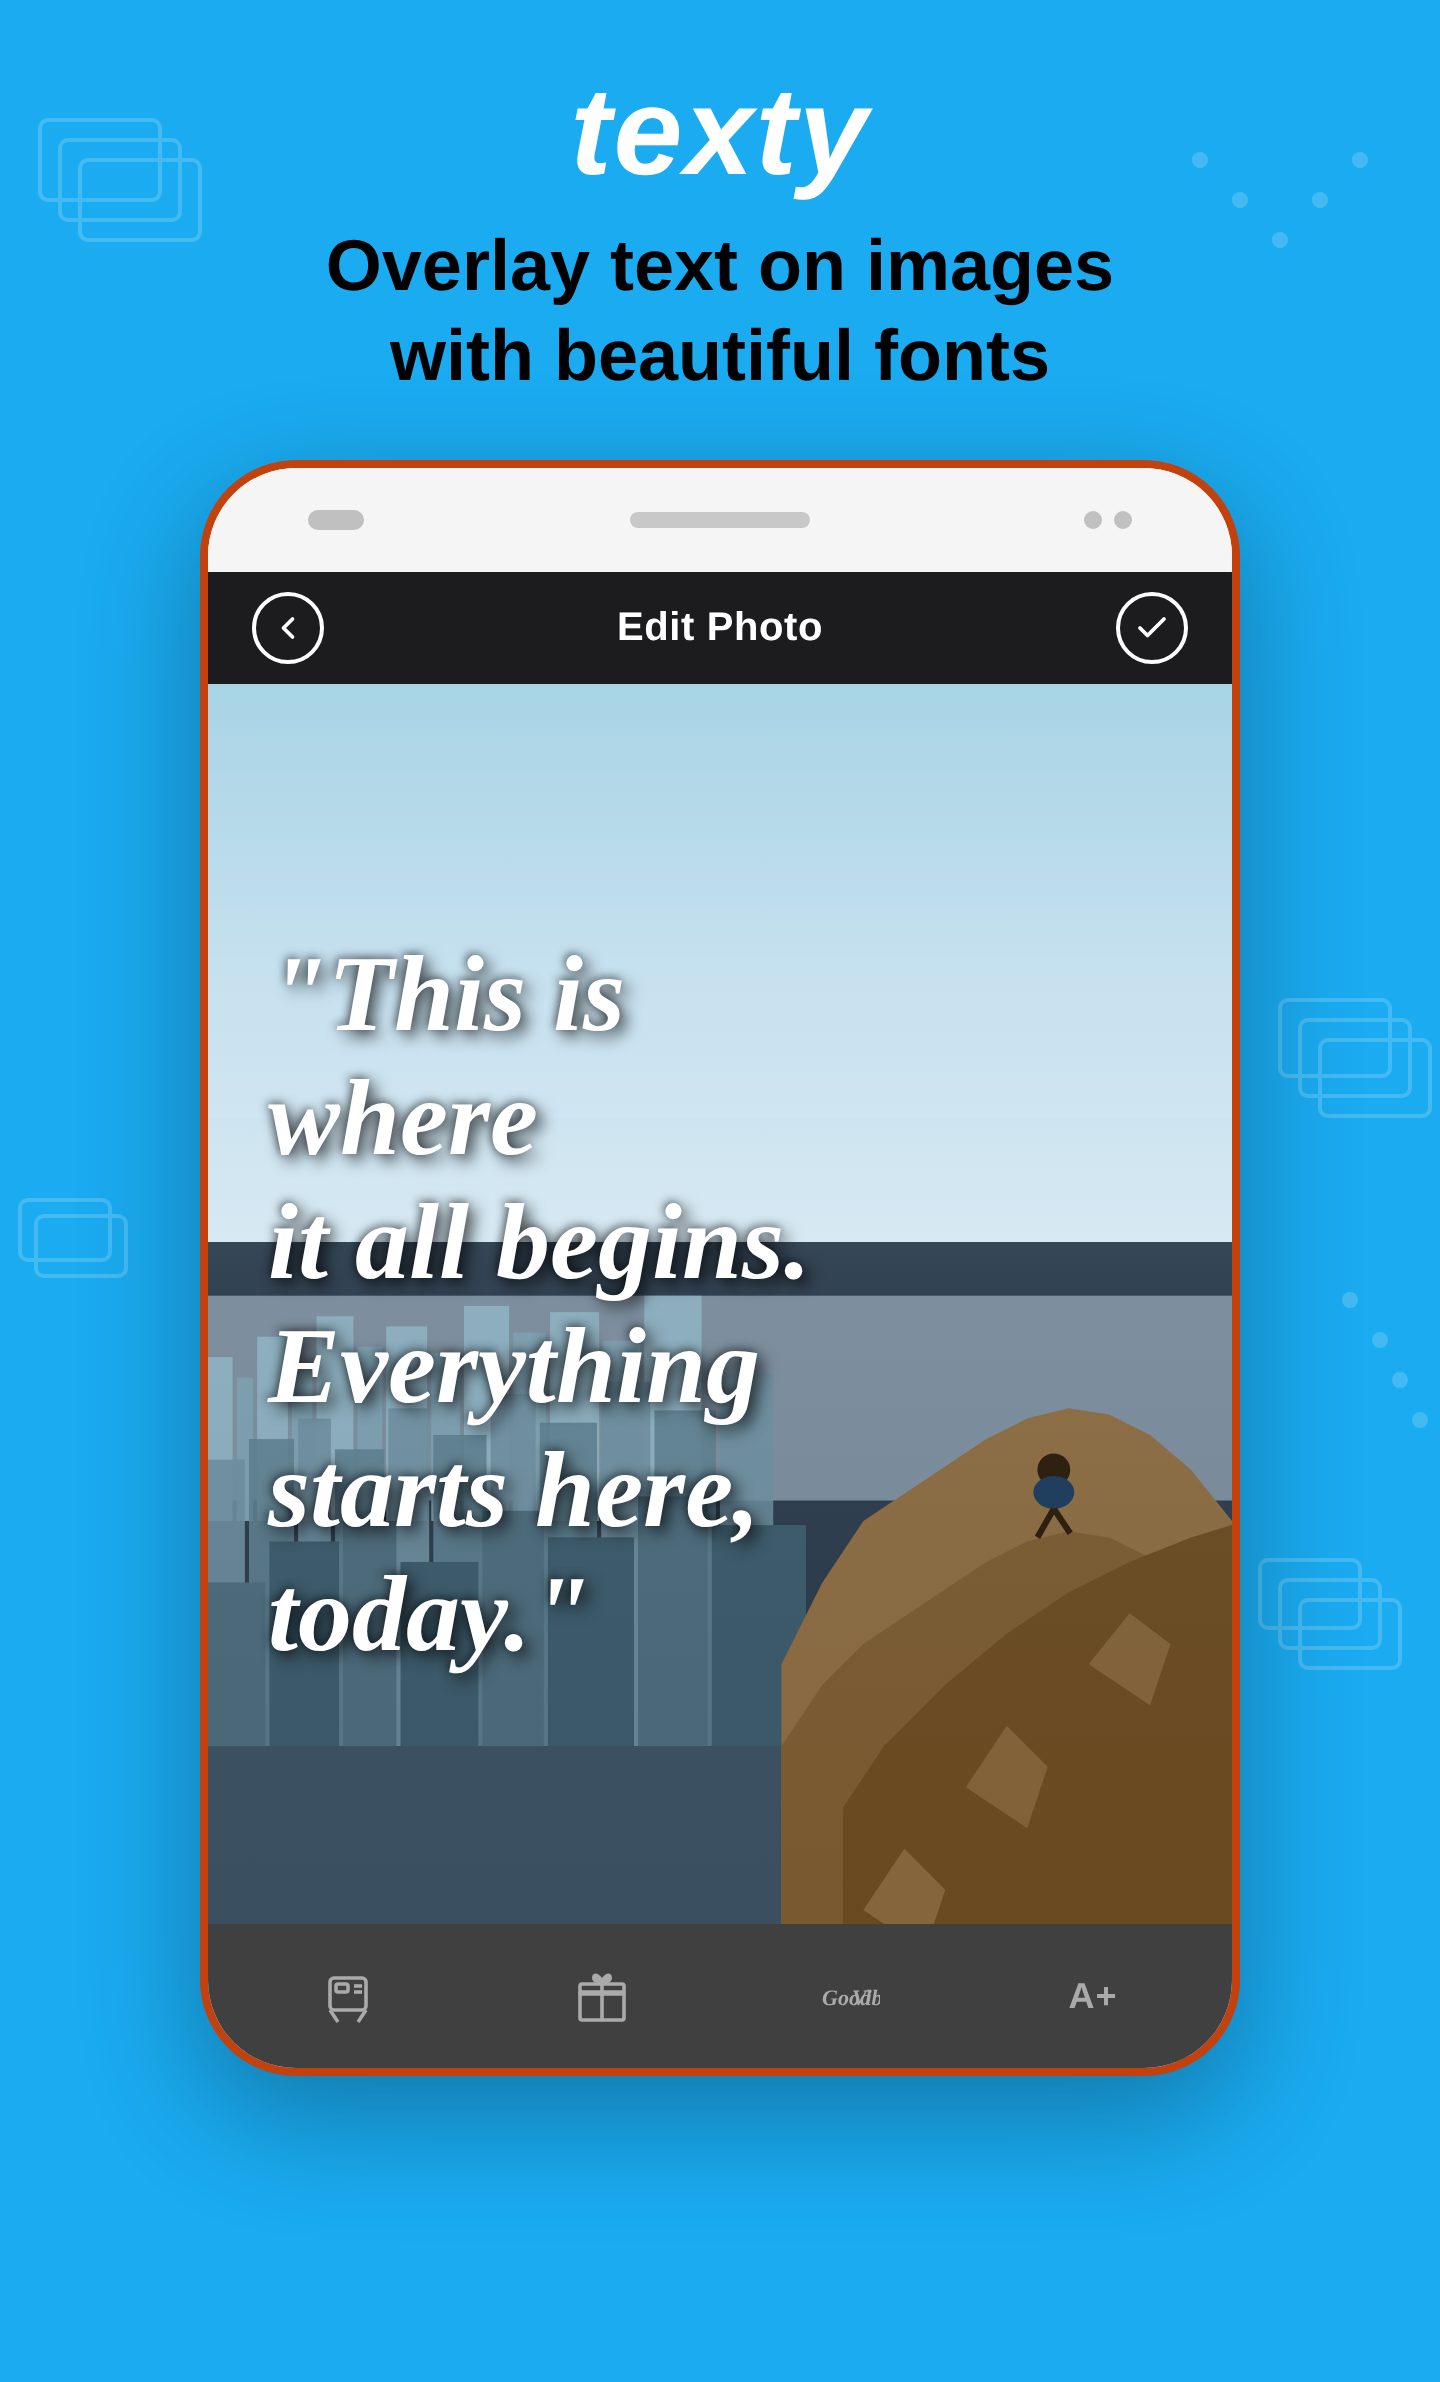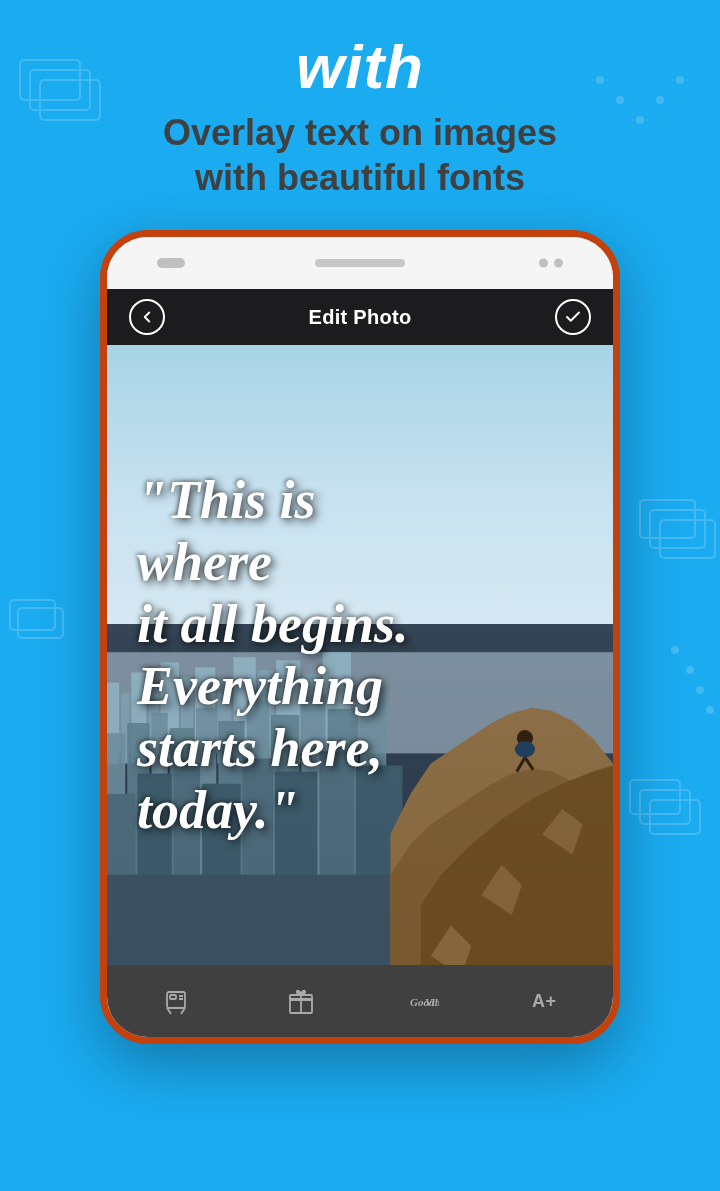--- a/index.html
+++ b/index.html
@@ -38,21 +38,21 @@
       font-weight: 800;
       color: #ffffff;
       letter-spacing: 1px;
       line-height: 1;
       font-style: italic;
     }
 
     .tagline {
       font-size: 36px;
       font-weight: 700;
-      color: #404040;
+      color: #000000;
       line-height: 1.25;
       margin-top: 12px;
       padding: 0 40px;
     }
 
     
     .phone-wrapper {
       position: relative;
       z-index: 1;
       display: flex;
@@ -60,21 +60,21 @@
       margin-top: 30px;
     }
 
     .phone {
       width: 520px;
       background: #f5f5f5;
       border-radius: 48px;
       box-shadow: 0 20px 60px rgba(0,0,0,0.3);
       overflow: hidden;
       position: relative;
-      border: 7px solid #c2410c;
+      border: 4px solid #c2410c;
     }
 
     
     .phone-top {
       background: #f5f5f5;
       height: 52px;
       display: flex;
       align-items: center;
       justify-content: center;
       position: relative;
@@ -265,21 +265,21 @@
     <rect x="630" y="780" width="50" height="34" rx="4" fill="none" stroke="#ffffff" stroke-width="2"></rect>
     <rect x="640" y="790" width="50" height="34" rx="4" fill="none" stroke="#ffffff" stroke-width="2"></rect>
     <rect x="650" y="800" width="50" height="34" rx="4" fill="none" stroke="#ffffff" stroke-width="2"></rect>
 
     <rect x="10" y="600" width="45" height="30" rx="4" fill="none" stroke="#ffffff" stroke-width="2"></rect>
     <rect x="18" y="608" width="45" height="30" rx="4" fill="none" stroke="#ffffff" stroke-width="2"></rect>
   </svg>
 </div>
 
 <div class="header">
-  <div class="app-title">with</div>
+  <div class="app-title">texty</div>
   <div class="tagline">Overlay text on images<br>with beautiful fonts</div>
 </div>
 
 <div class="phone-wrapper">
   <div class="phone">
 
     <div class="phone-top">
       <div class="phone-camera-left"></div>
       <div class="phone-speaker"></div>
       <div class="phone-dots-right">

